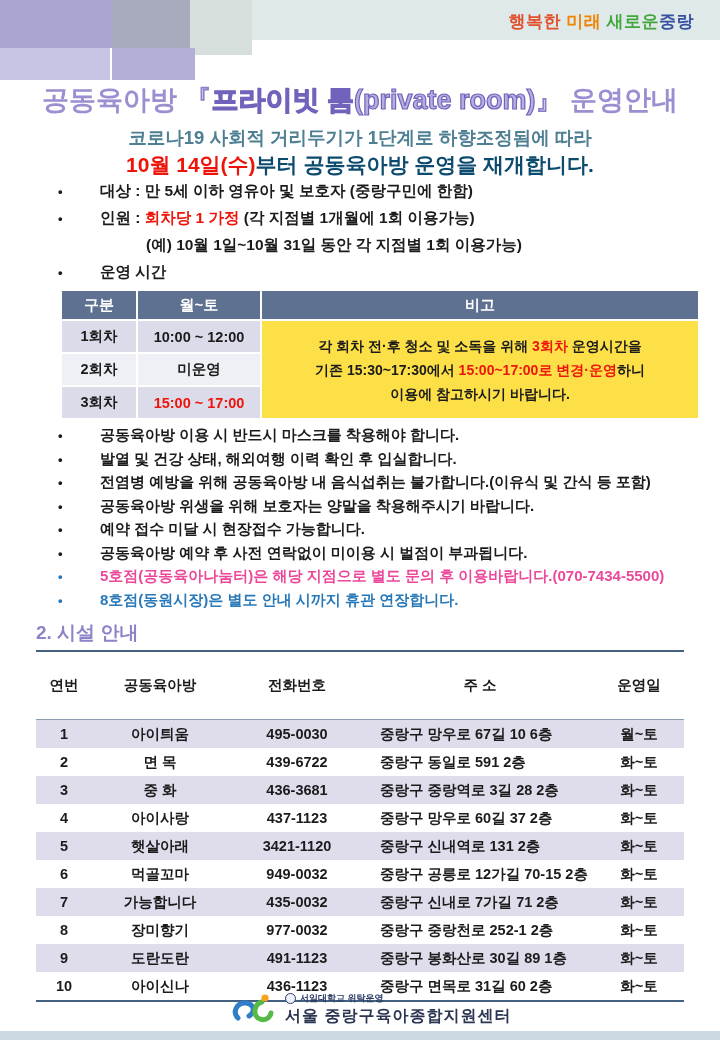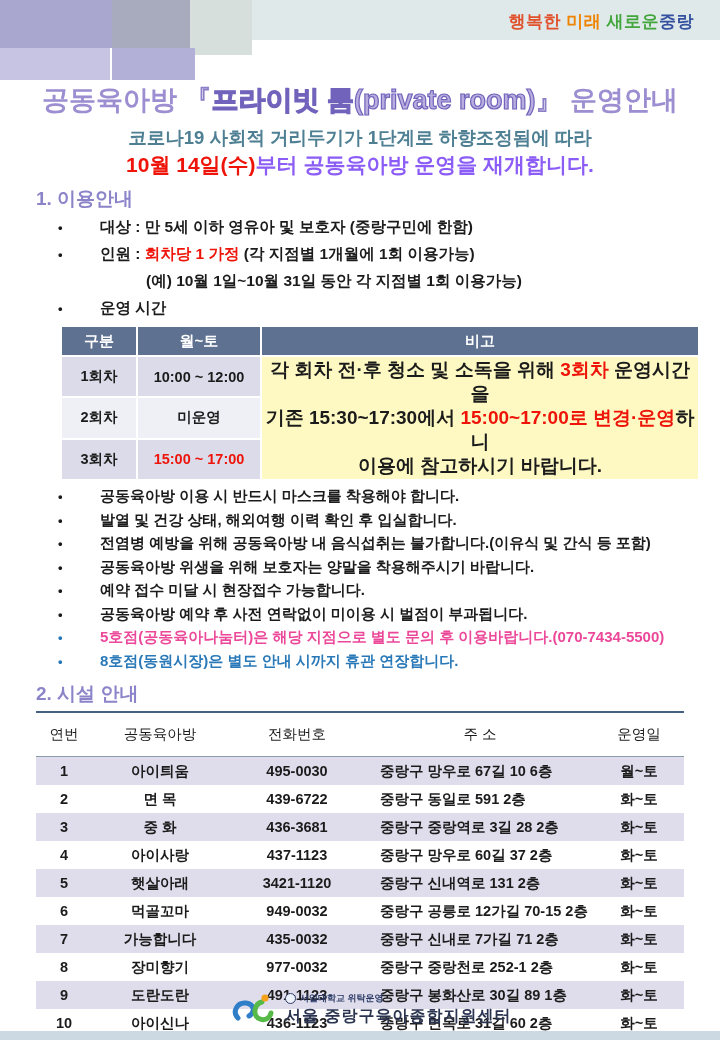--- a/index.html
+++ b/index.html
@@ -32,24 +32,24 @@
   .b-dot.hide{visibility:hidden;}
   .s1 .b-extra .b-tx{padding-left:46px;}
   
   .sched{margin:3px 0 4px 60px;border-collapse:separate;border-spacing:2.5px;width:640px;}
   .sched th{background:#5e7191;color:#fff;font-size:15px;font-weight:700;height:26px;}
   .sched td{font-size:14.5px;font-weight:600;text-align:center;height:29px;}
   .sched td.c-label{width:72px;}
   .sched td.c-time{width:120px;}
   .sched tr:nth-child(odd) td.cell{background:#dbdbe9;}
   .sched tr:nth-child(even) td.cell{background:#eef0f6;}
-  .sched td.c-note{background:#fef9c3;line-height:24px;font-size:19px;}
+  .sched td.c-note{background:#fde047;line-height:24px;font-size:14px;}
   
   .fac{margin:4px 0 0 36px;border-collapse:collapse;width:648px;}
-  .fac th{font-size:14.5px;font-weight:400;padding:12px 0;border-top:2.5px solid #44617f;border-bottom:1.5px solid #8b9cb0;}
+  .fac th{font-size:14.5px;font-weight:700;padding:24px 0;border-top:2.5px solid #44617f;border-bottom:1.5px solid #8b9cb0;}
   .fac td{font-size:14.5px;font-weight:600;padding:4.5px 0;text-align:center;}
   .fac tbody tr:nth-child(odd){background:#dfddec;}
   .fac tbody tr:last-child td{border-bottom:2.5px solid #44617f;}
   .fac td.addr{text-align:left;padding-left:14px;}
   .fac col.c1{width:56px;} .fac col.c2{width:136px;} .fac col.c3{width:138px;}
   .fac col.c4{width:228px;} .fac col.c5{width:90px;}
   
   .footer{position:absolute;bottom:13px;left:50%;transform:translateX(-46%);display:flex;align-items:center;gap:8px;}
   .f-logo{width:46px;height:36px;}
   .f-txt{display:flex;flex-direction:column;}
@@ -69,24 +69,23 @@
   <div class="sq sq2"></div>
   <div class="sq sq5"></div>
   <div class="brand"><span style="color: rgb(224, 81, 44);">행복한 </span><span style="color: rgb(240, 131, 0);">미래 </span><span style="color: rgb(66, 166, 60);">새로운</span><span style="color: rgb(53, 81, 159);">중랑</span></div>
 
   <div class="content">
     <div class="title">
       <span>공동육아방 </span><span class="brk">『</span><span class="hl">프라이빗 룸(private room)</span><span class="brk">』</span><span> 운영안내</span>
     </div>
     <div class="subtitle">
       <div>코로나19 사회적 거리두기가 1단계로 하향조정됨에 따라</div>
-      <div class="big"><span style="color: rgb(238, 20, 9);">10월 14일(수)</span><span style="color: #8b5cf6; text-align: right;">부터 공동육아방 운영을 재개합니다.</span></div>
+      <div class="big"><span style="color: rgb(238, 20, 9);">10월 14일(수)</span><span style="color: #0c4a6e; text-align: right;">부터 공동육아방 운영을 재개합니다.</span></div>
     </div>
 
-    <div class="sec-h">1. 이용안내</div>
     <div class="blist s1">
         <div class="b-line">
           <span class="b-dot"></span>
           <span class="b-tx"><span>대상 :  만 5세 이하 영유아 및 보호자 (중랑구민에 한함)</span></span>
         </div>
         <div class="b-line">
           <span class="b-dot"></span>
           <span class="b-tx"><span>인원 :  </span><span style="color: rgb(238, 20, 9);">회차당 1 가정 </span><span>(각 지점별 1개월에 1회 이용가능)</span></span>
         </div>
         <div class="b-line b-extra">

